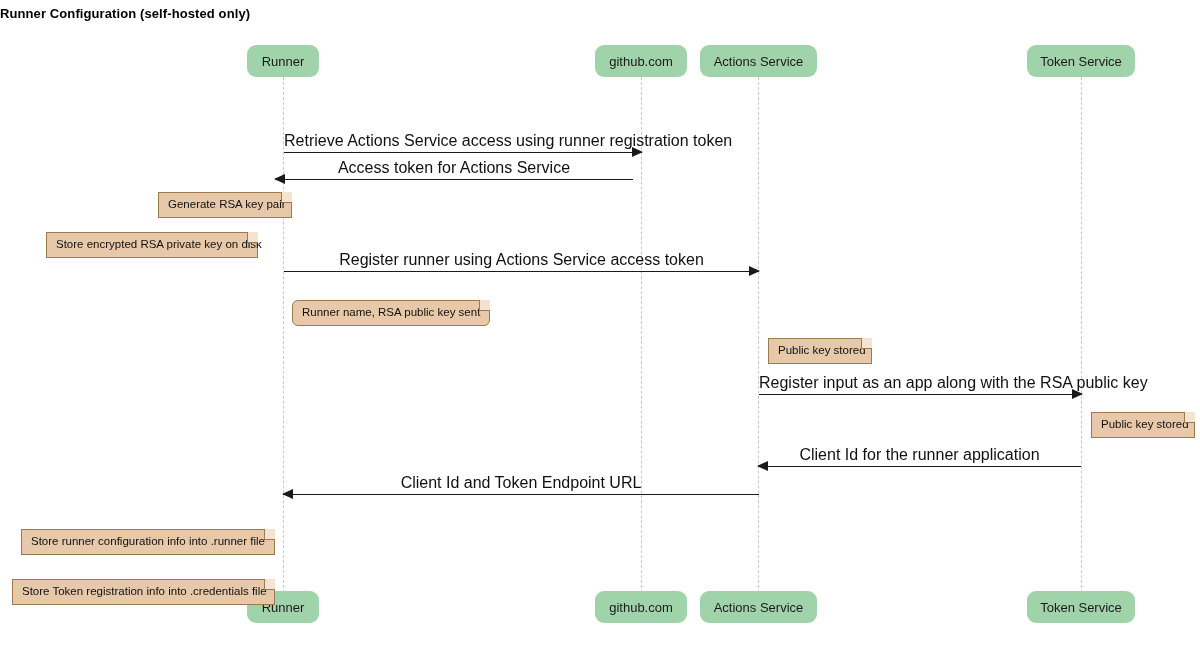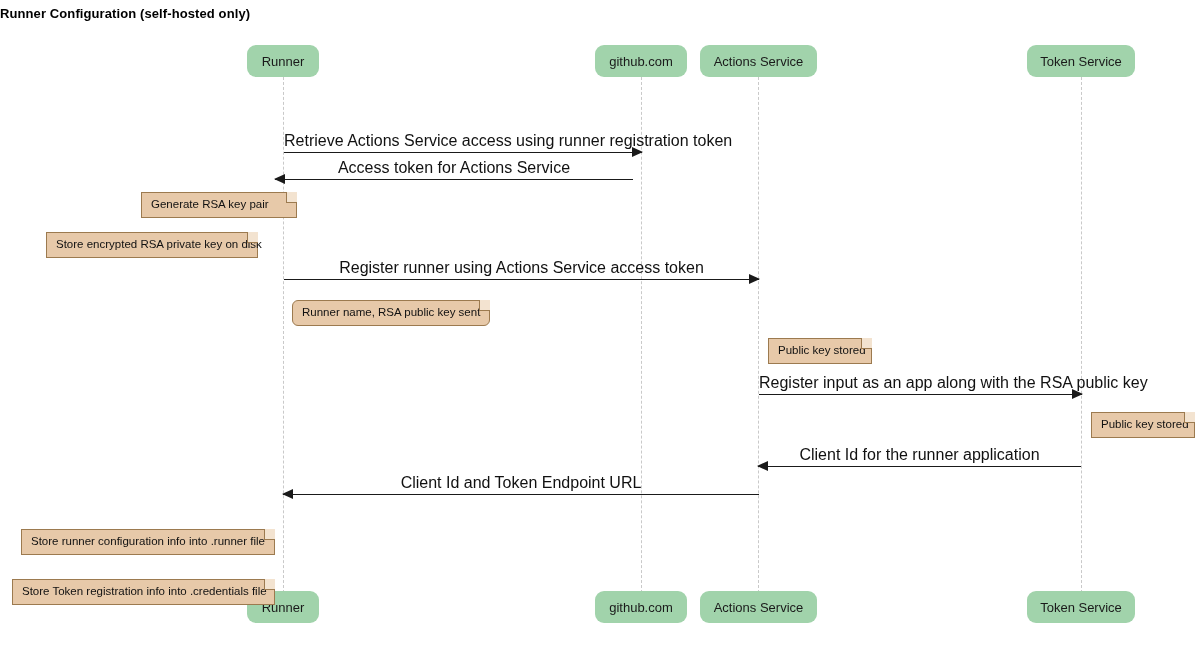--- a/index.html
+++ b/index.html
@@ -143,21 +143,21 @@
     <span>github.com</span>
   </div>
   <div class="participant" style="left:700px; top:591px; width:117px;">
     <span>Actions Service</span>
   </div>
   <div class="participant" style="left:1027px; top:591px; width:108px;">
     <span>Token Service</span>
   </div>
 
 
-  <div class="note" style="left:141px; top:192px; width:156px;">
+  <div class="note" style="left:158px; top:192px; width:134px;">
     <span>Generate RSA key pair</span>
     <span class="fold"></span>
   </div>
 
   <div class="note" style="left:46px; top:232px; width:212px;">
     <span>Store encrypted RSA private key on disk</span>
     <span class="fold"></span>
   </div>
 
   <div class="note" style="left:292px; top:300px; width:198px;border-radius:6px;">
@@ -188,21 +188,21 @@
   <div class="msg" style="left:284px; top:152px; width:358px;">
     <span class="label">Retrieve Actions Service access using runner registration token</span>
     <span class="arrowhead right"></span>
   </div>
 
   <div class="msg" style="left:275px; top:179px; width:358px;">
     <span class="label">Access token for Actions Service</span>
     <span class="arrowhead left"></span>
   </div>
 
-  <div class="msg" style="left:284px; top:279px; width:475px;">
+  <div class="msg" style="left:284px; top:271px; width:475px;">
     <span class="label">Register runner using Actions Service access token</span>
     <span class="arrowhead right"></span>
   </div>
 
   <div class="msg" style="left:759px; top:394px; width:323px;">
     <span class="label">Register input as an app along with the RSA public key</span>
     <span class="arrowhead right"></span>
   </div>
 
   <div class="msg" style="left:758px; top:466px; width:323px;">

